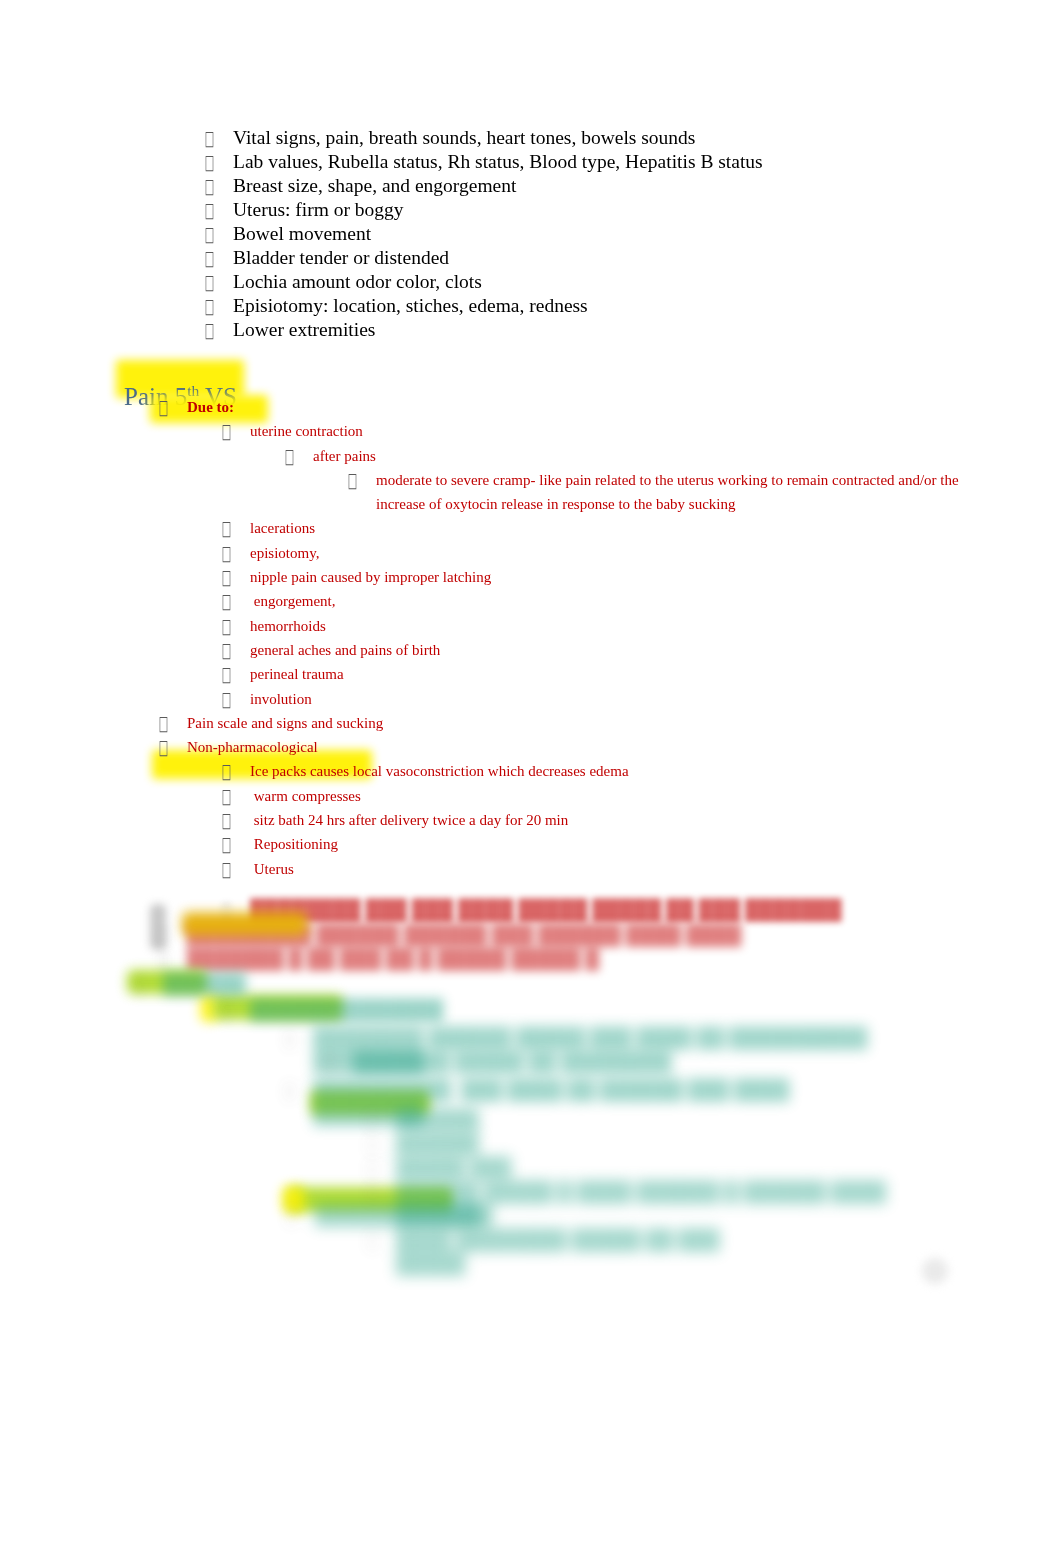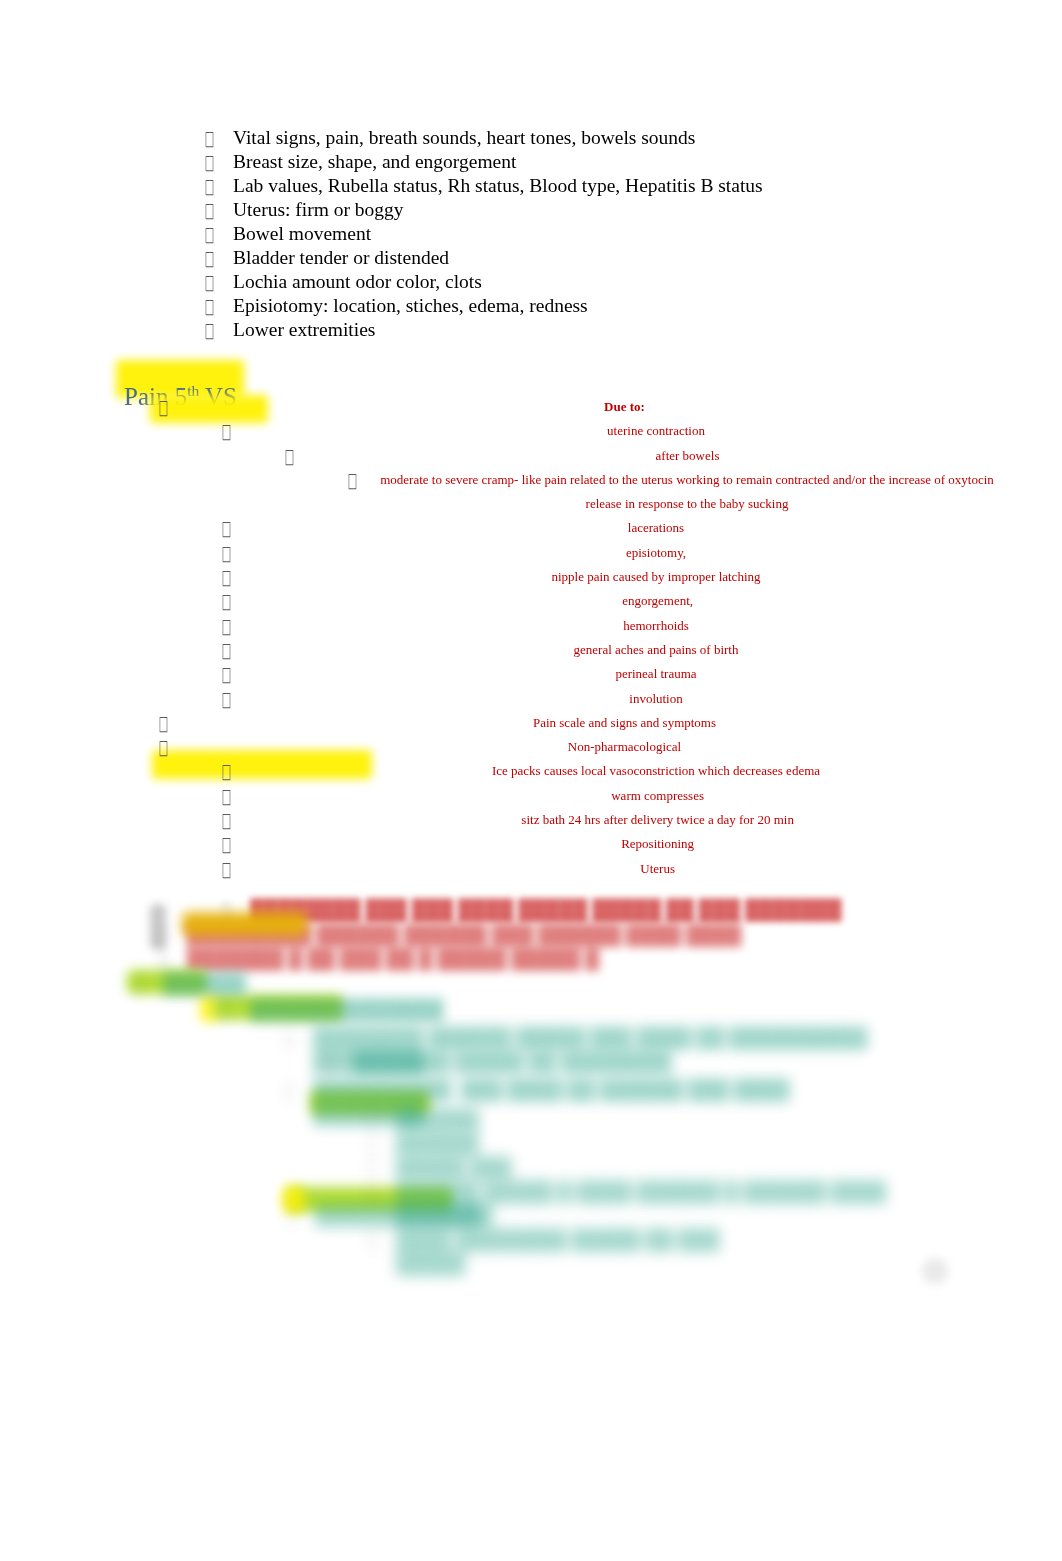--- a/index.html
+++ b/index.html
@@ -86,21 +86,21 @@
     top: 360px;
     width: 128px;
     height: 38px;
     background: #FFF200;
     filter: blur(5px);
     opacity: 0.95;
     border-radius: 3px;
   }
 
   .block-red { position: absolute; top: 395px; left: 0; right: 0; }
-  .block-red .line { font-size: 13px; line-height: 24.3px; text-align: center; }
+  .block-red .line { font-size: 15px; line-height: 24.3px; }
 
   .hl {
     position: absolute;
     border-radius: 4px;
     pointer-events: none;
   }
   .hl-yellow { background: #FFF200; }
   .hl-green  { background: #A6D713; }
   .hl-orange { background: #E6B000; }
 
@@ -157,25 +157,25 @@
 
 <div class="page">
 
   <div class="block-black">
     <div class="line lvl0">
       <span class="bullet"></span>
       <span class="txt">Vital signs, pain, breath sounds, heart tones, bowels sounds</span>
     </div>
     <div class="line lvl0">
       <span class="bullet"></span>
+      <span class="txt">Lab values, Rubella status, Rh status, Blood type, Hepatitis B status</span>
+    </div>
+    <div class="line lvl0">
+      <span class="bullet"></span>
       <span class="txt">Breast size, shape, and engorgement</span>
-    </div>
-    <div class="line lvl0">
-      <span class="bullet"></span>
-      <span class="txt">Lab values, Rubella status, Rh status, Blood type, Hepatitis B status</span>
     </div>
     <div class="line lvl0">
       <span class="bullet"></span>
       <span class="txt">Uterus: firm or boggy</span>
     </div>
     <div class="line lvl0">
       <span class="bullet"></span>
       <span class="txt">Bowel movement</span>
     </div>
     <div class="line lvl0">
@@ -211,21 +211,21 @@
       <span class="txt" style="font-weight:600">Due to:</span>
     </div>
 
     <div class="line lvl2 red">
       <span class="bullet"></span>
       <span class="txt">uterine contraction</span>
     </div>
 
     <div class="line lvl3 red">
       <span class="bullet"></span>
-      <span class="txt">after bowels</span>
+      <span class="txt">after pains</span>
     </div>
 
     <div class="line lvl4 red" style="padding-right:64px">
       <span class="bullet"></span>
       <span class="txt">moderate to severe cramp- like pain related to the uterus working to remain contracted and/or the increase of oxytocin release in response to the baby sucking</span>
     </div>
 
     <div class="line lvl2 red">
       <span class="bullet"></span>
       <span class="txt">lacerations</span>
@@ -254,21 +254,21 @@
       <span class="bullet"></span>
       <span class="txt">perineal trauma</span>
     </div>
     <div class="line lvl2 red">
       <span class="bullet"></span>
       <span class="txt">involution</span>
     </div>
 
     <div class="line lvl1 red">
       <span class="bullet"></span>
-      <span class="txt">Pain scale and signs and symptoms</span>
+      <span class="txt">Pain scale and signs and sucking</span>
     </div>
 
     <div class="line lvl1 red">
       <span class="bullet"></span>
       <span class="txt">Non-pharmacological</span>
     </div>
 
     <div class="line lvl2 red">
       <span class="bullet"></span>
       <span class="txt">Ice packs causes local vasoconstriction which decreases edema</span>

